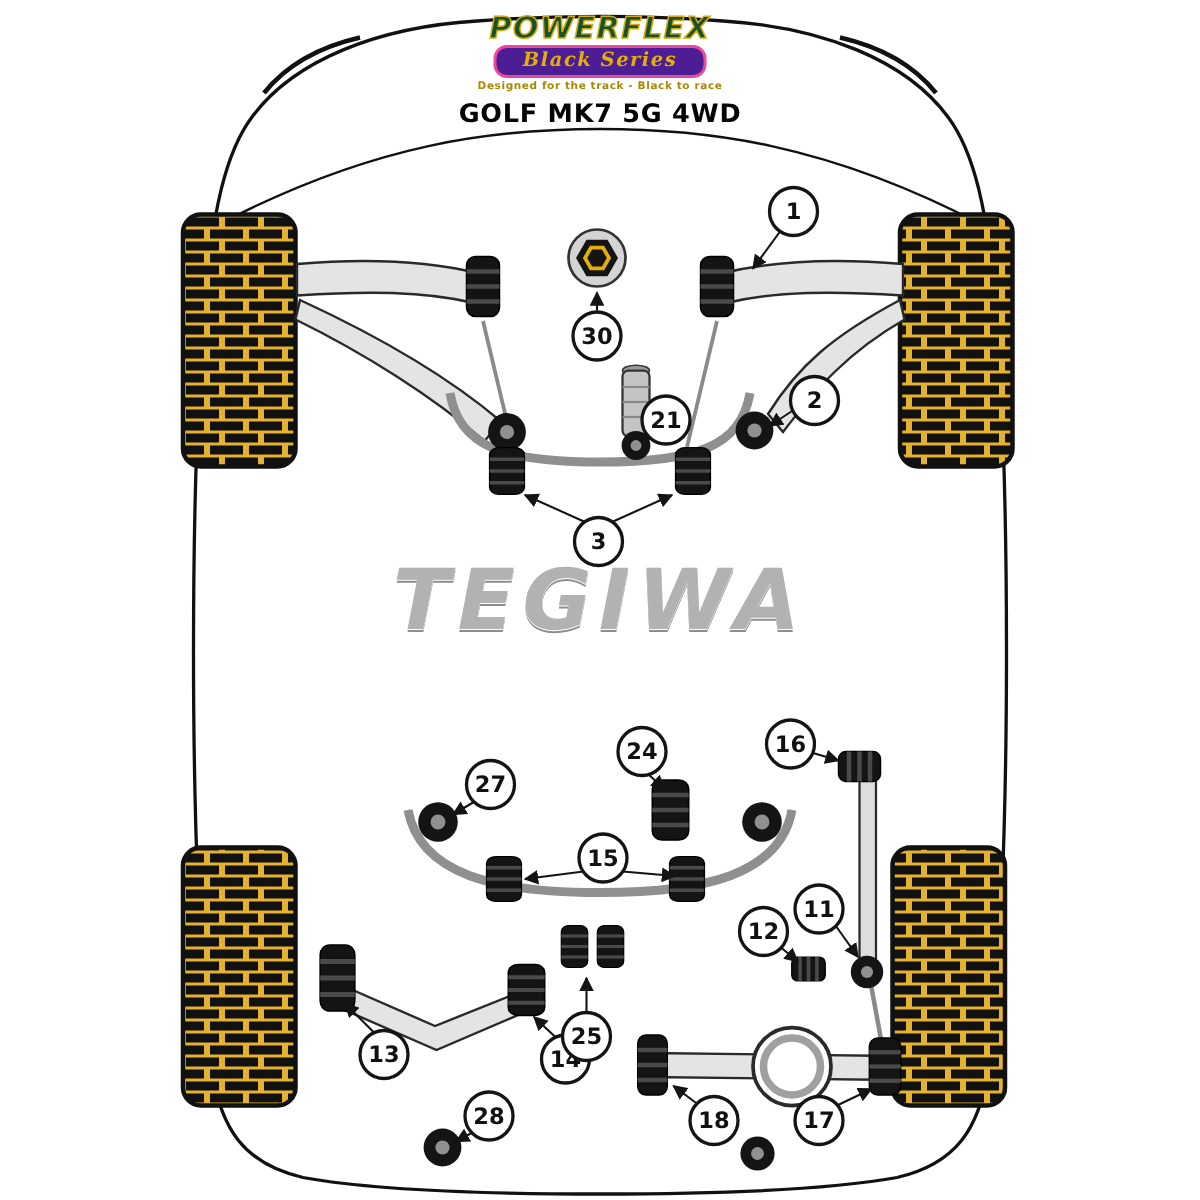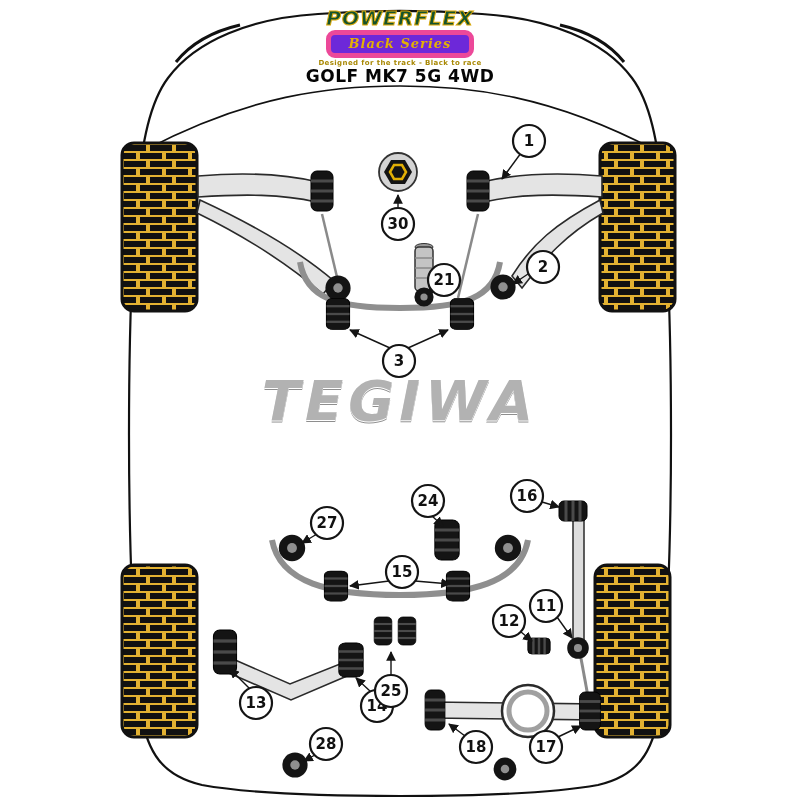--- a/index.html
+++ b/index.html
@@ -2,23 +2,23 @@
 <html><head>
 <meta charset="utf-8">
 <style>
   html,body{margin:0;padding:0;background:#fff;}
   .stage{position:relative;width:800px;height:800px;background:#fff;overflow:hidden;
          font-family:"DejaVu Sans",sans-serif;}
   svg.diagram{position:absolute;left:0;top:0;}
   .logo{position:absolute;top:8px;left:0;width:100%;text-align:center;line-height:1;}
   .brand{font-style:italic;font-weight:900;font-size:20px;letter-spacing:1px;color:#14532d;
          -webkit-text-stroke:1px #D9A80A;}
-  .badge{display:inline-block;margin-top:2px;background:#6d28d9;color:#E3B005;
+  .badge{display:inline-block;margin-top:2px;background:#4c1d95;color:#E3B005;
          font-family:"DejaVu Serif",serif;font-style:italic;font-weight:700;font-size:13px;
-         padding:2px 18px 3px;border-radius:9px;border:5px solid #ec4899;letter-spacing:1px;}
+         padding:2px 18px 3px;border-radius:9px;border:2px solid #ec4899;letter-spacing:1px;}
   .tagline{margin-top:2px;font-size:7px;color:#A98905;letter-spacing:.4px;font-weight:700;}
   .model{position:absolute;top:66px;left:0;width:100%;text-align:center;
          font-weight:700;font-size:17px;letter-spacing:.5px;color:#050505;}
   .watermark{position:absolute;top:368px;left:0;width:100%;text-align:center;
          font-style:italic;font-weight:900;font-size:56px;letter-spacing:5px;color:#B2B2B2;
          text-shadow:0 1px 0 #FFFFFF,0 2px 0 #8E8E8E;}
   .callout circle{fill:#fff;stroke:#141414;stroke-width:2.2;}
   .callout text{font-family:"DejaVu Sans",sans-serif;font-weight:bold;font-size:15px;
          fill:#111;text-anchor:middle;}
   .leader{stroke:#141414;stroke-width:1.4;fill:none;}

